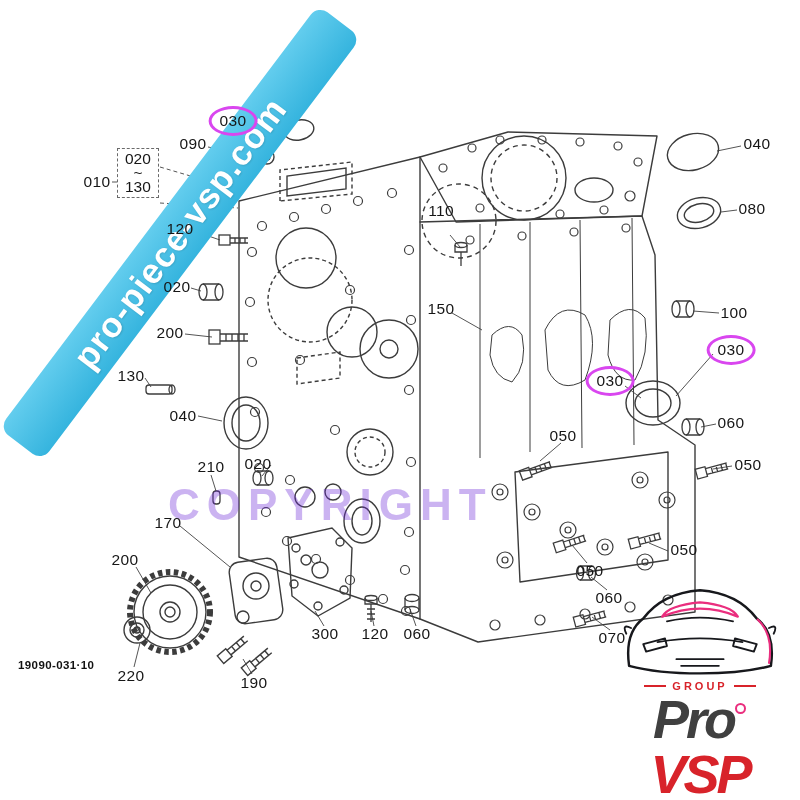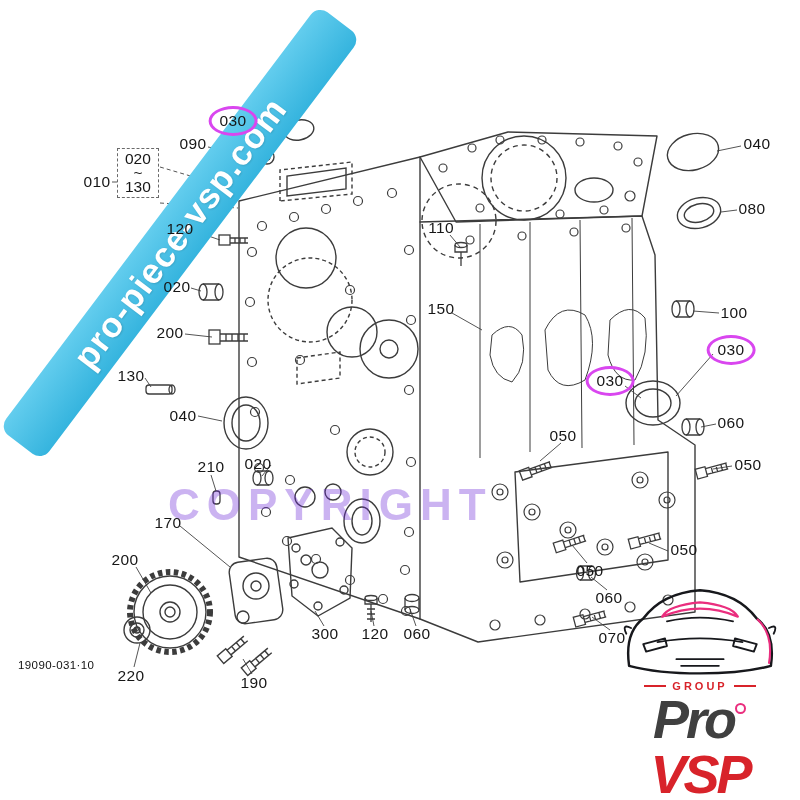--- a/index.html
+++ b/index.html
@@ -22,21 +22,21 @@
   
   .callout{position:absolute;transform:translate(-50%,-50%);font-size:15.5px;color:#161616;
            z-index:6;white-space:nowrap;letter-spacing:.3px;}
   .callout.circled{border:3px solid #d946ef;border-radius:50%;padding:3px 8px;}
 
   .bracket{position:absolute;left:117px;top:148px;z-index:6;display:flex;flex-direction:column;
            align-items:center;border:1.5px dashed #6a6a6a;padding:2px 7px;font-size:15.5px;
            color:#161616;line-height:16px;}
   .bracket .tilde{line-height:12px;}
 
-  .drawing-ref{position:absolute;left:18px;top:659px;font-size:11.5px;font-weight:normal;
+  .drawing-ref{position:absolute;left:18px;top:659px;font-size:11.5px;font-weight:bold;
                letter-spacing:.4px;color:#111;z-index:4;}
 
   
   .logo{position:absolute;left:604px;top:576px;width:192px;text-align:center;z-index:6;}
   .logo-group{display:flex;align-items:center;justify-content:center;gap:6px;color:#d8232a;
               font-size:11px;font-weight:bold;letter-spacing:3px;margin-top:-4px;}
   .logo-group .gline{width:22px;height:2px;background:#d8232a;}
   .logo-brand{font-size:54px;font-weight:bold;font-style:italic;letter-spacing:-3px;line-height:1.02;}
   .brand-pro{color:#404040;}
   .brand-vsp{color:#d8232a;}
@@ -266,21 +266,21 @@
   <div class="bracket">
     <span>020</span>
     <span class="tilde">~</span>
     <span>130</span>
   </div>
 
   <span class="callout circled" style="left:233px;top:121px">030</span>
   <span class="callout" style="left:193px;top:144px">090</span>
   <span class="callout" style="left:97px;top:182px">010</span>
   <span class="callout" style="left:180px;top:229px">120</span>
-  <span class="callout" style="left:441px;top:228px">110</span>
+  <span class="callout" style="left:441px;top:211px">110</span>
   <span class="callout" style="left:757px;top:144px">040</span>
   <span class="callout" style="left:752px;top:209px">080</span>
   <span class="callout" style="left:177px;top:287px">020</span>
   <span class="callout" style="left:734px;top:313px">100</span>
   <span class="callout" style="left:170px;top:333px">200</span>
   <span class="callout" style="left:441px;top:309px">150</span>
   <span class="callout circled" style="left:731px;top:350px">030</span>
   <span class="callout" style="left:131px;top:376px">130</span>
   <span class="callout circled" style="left:610px;top:381px">030</span>
   <span class="callout" style="left:183px;top:416px">040</span>

